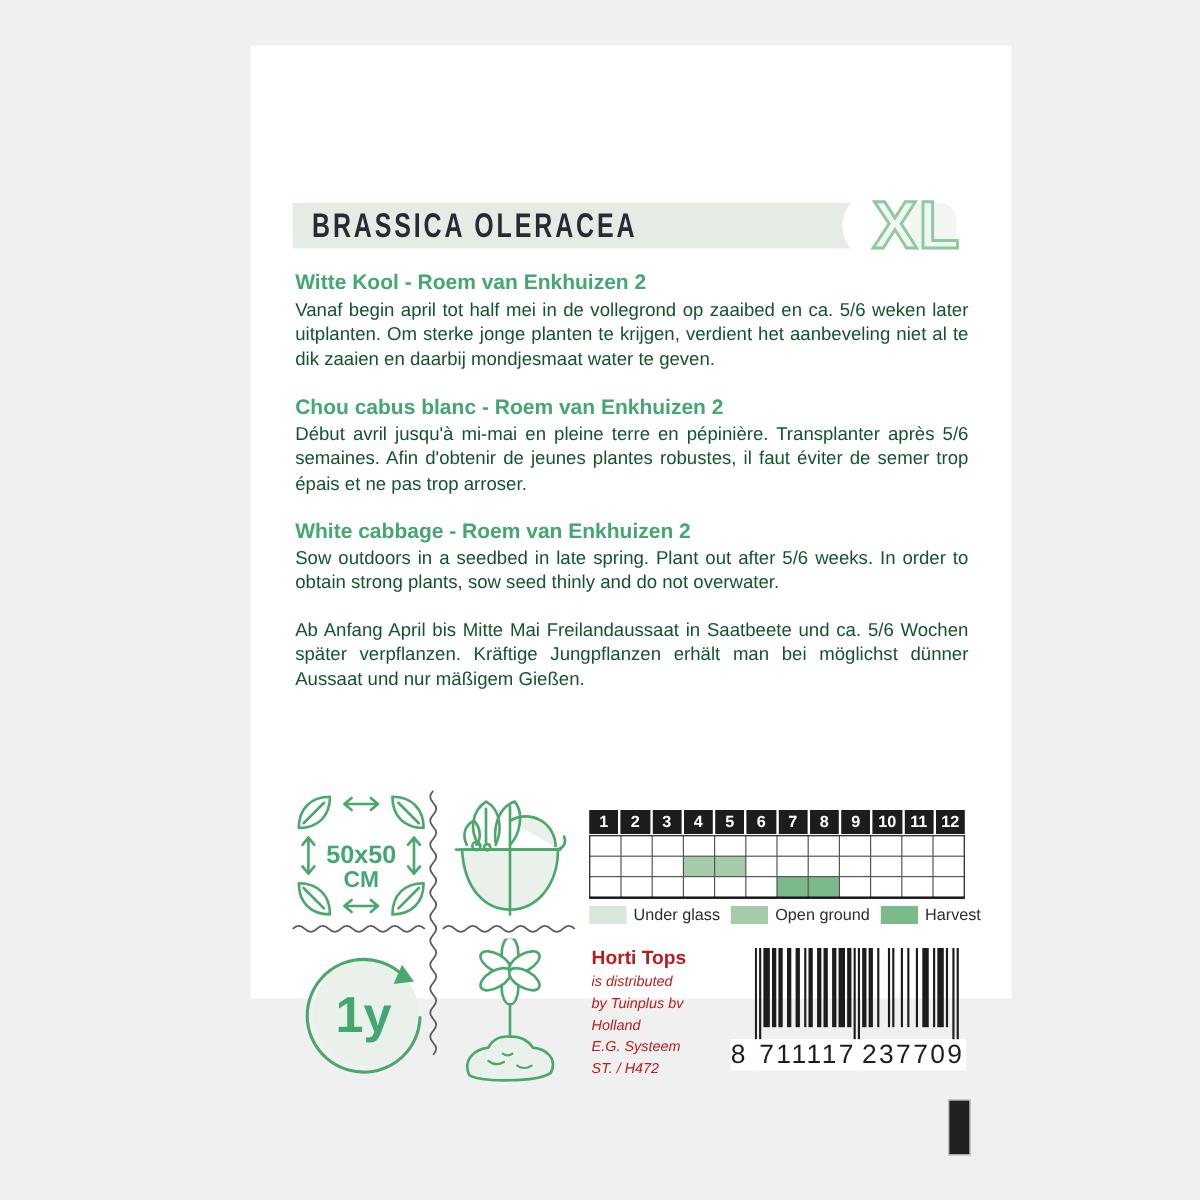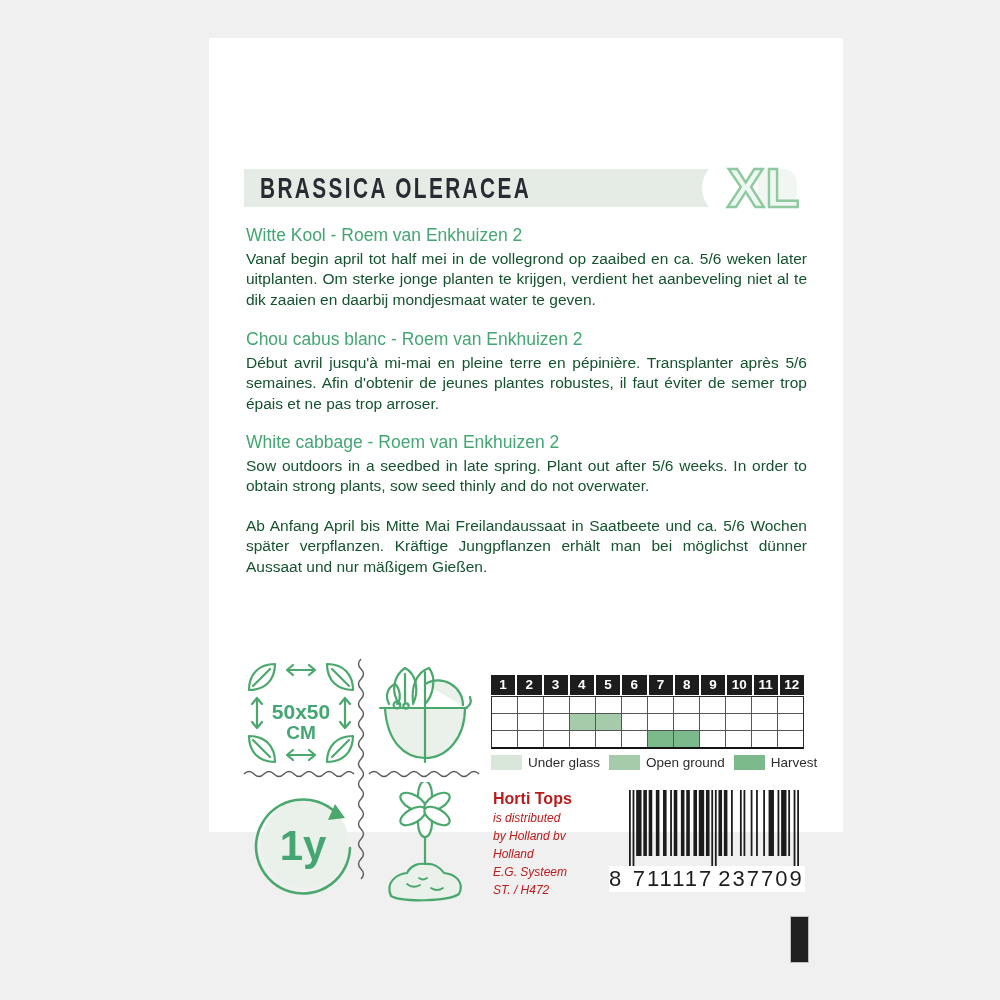--- a/index.html
+++ b/index.html
@@ -15,21 +15,21 @@
             border-radius:0 14px 14px 0;}
   .species{position:absolute;left:16px;top:3px;font-size:26px;font-weight:700;color:#2a2a33;
            letter-spacing:3px;transform:scaleX(0.8) scaleY(1.1);transform-origin:left center;
            line-height:32px;white-space:nowrap;}
   .badge{position:absolute;left:518px;top:118px;width:72px;height:64px;
          font-size:56px;font-weight:800;letter-spacing:1px;color:#eef7f1;
          -webkit-text-stroke:2.4px #8fc9a0;text-align:left;line-height:64px;}
 
   
   .section{position:absolute;left:37px;width:561px;}
-  .sec-title{margin:0;font-size:17.5px;font-weight:400;color:#44a672;line-height:22px;}
+  .sec-title{margin:0;font-size:17.5px;font-weight:700;color:#44a672;line-height:22px;}
   .sec-body{margin:3px 0 0 0;font-size:15.5px;color:#14532d;line-height:20.4px;
             text-align:justify;}
 
   
   .iconsvg{position:absolute;}
   .wavy{position:absolute;}
 
   
   .calendar{position:absolute;left:282px;top:637px;width:313px;}
   .cal-head{display:grid;grid-template-columns:repeat(12,1fr);gap:2px;margin-bottom:1px;}
@@ -230,21 +230,21 @@
           <span class="leg-item">
             <span class="leg-sw" style="background: rgb(124, 185, 139);"></span>
             <span class="leg-lb">Harvest</span>
           </span>
         </div>
     </div>
 
     <div class="dist">
       <div class="dist-name">Horti Tops</div>
       <div class="dist-line">is distributed</div>
-      <div class="dist-line">by Holland bv</div>
+      <div class="dist-line">by Tuinplus bv</div>
       <div class="dist-line">Holland</div>
       <div class="dist-line">E.G. Systeem</div>
       <div class="dist-line">ST. / H472</div>
     </div>
 
     <div class="barcode">
       <svg class="bc-svg" id="barcode-bars" width="172" height="84" viewBox="0 0 172 84">
           <rect x="0.00" y="0" width="1.79" height="80" fill="#1c1c1c"></rect>
           <rect x="3.58" y="0" width="1.79" height="80" fill="#1c1c1c"></rect>
           <rect x="7.16" y="0" width="5.37" height="66" fill="#1c1c1c"></rect>

